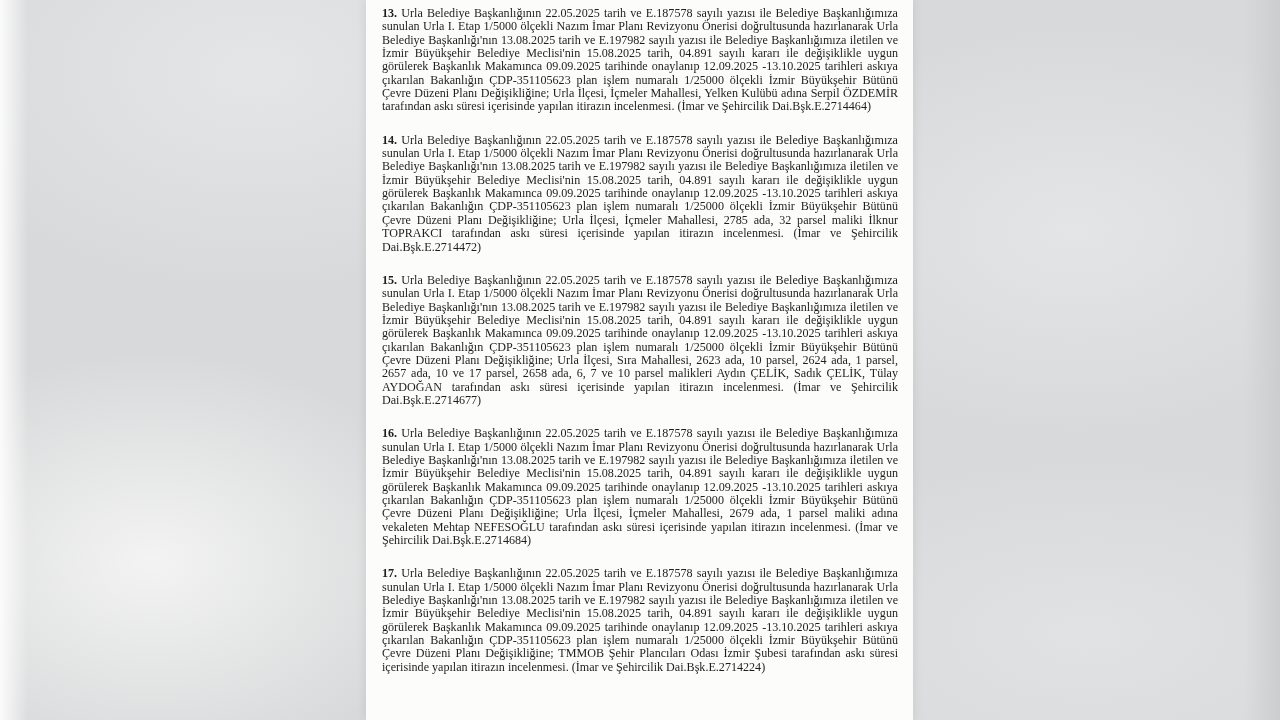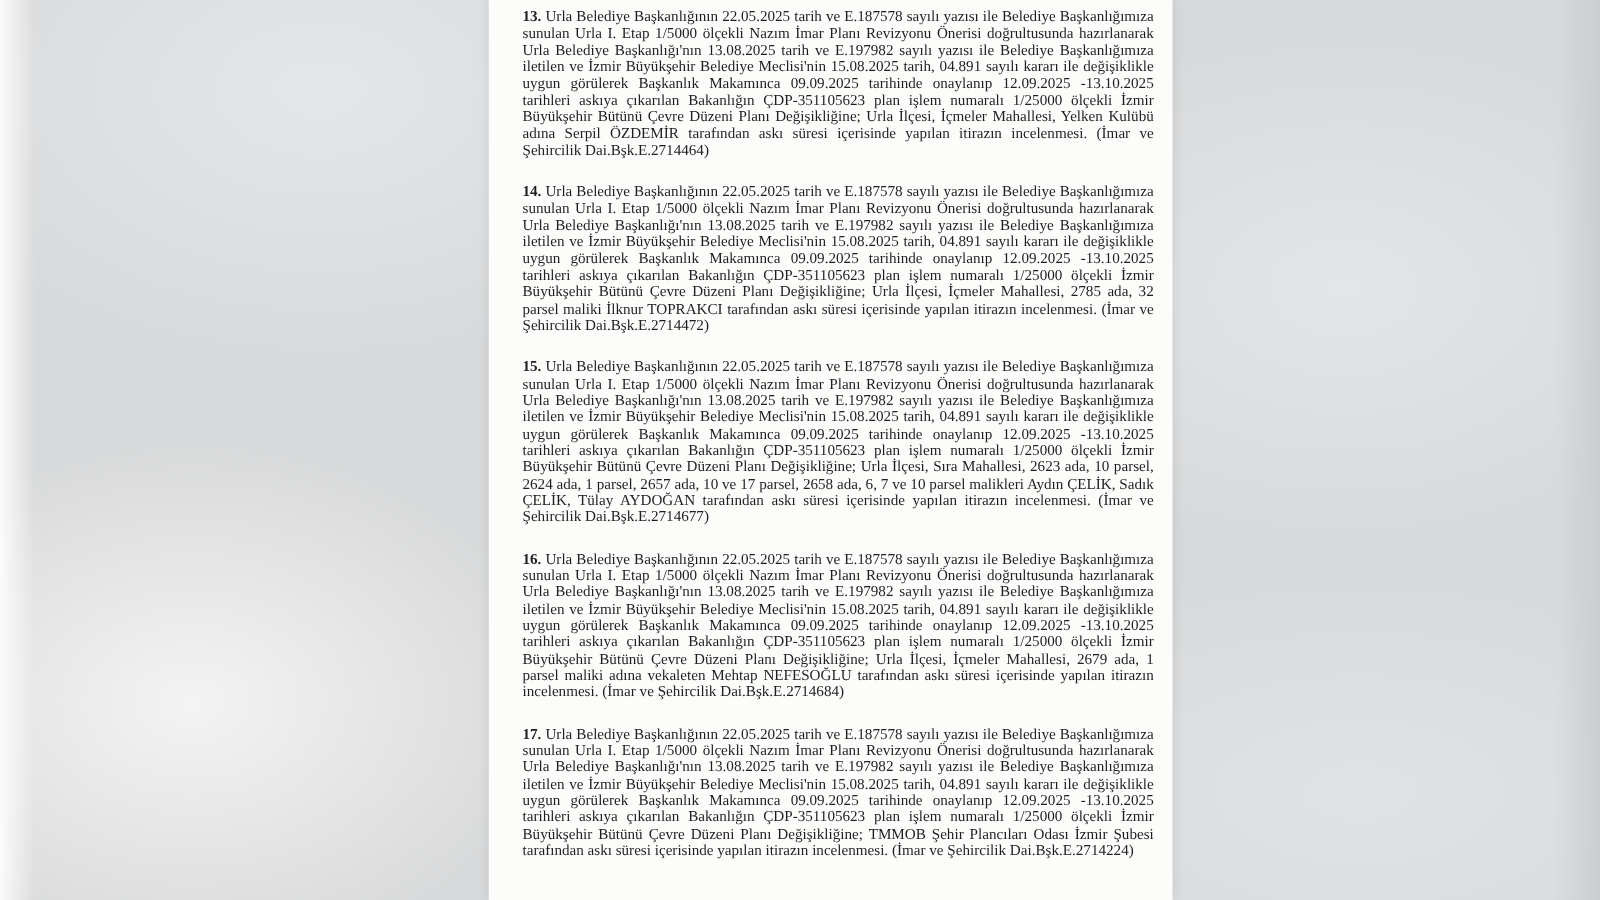--- a/index.html
+++ b/index.html
@@ -23,24 +23,23 @@
       radial-gradient(460px 300px at 84% 32%, rgba(233,234,235,.7), rgba(233,234,235,0) 70%),
       radial-gradient(520px 260px at 85% 88%, rgba(229,230,231,.7), rgba(229,230,231,0) 70%);
   }
   .page {
     position: absolute;
     left: 366px;
     top: 0;
     width: 547px;
     height: 720px;
     box-sizing: border-box;
-    padding: 7px 15px 0 27px;
+    padding: 7px 15px 0 16px;
     background: #fcfcfb;
     box-shadow: 0 0 9px rgba(60,60,60,0.13);
-    margin-left: 25px;
   }
   .text-block {
     filter: blur(0.22px);
   }
   .item {
     margin: 0 0 20px 0;
     text-align: justify;
     font-family: "Liberation Serif", "DejaVu Serif", serif;
     font-size: 12.1px;
     line-height: 13.35px;

